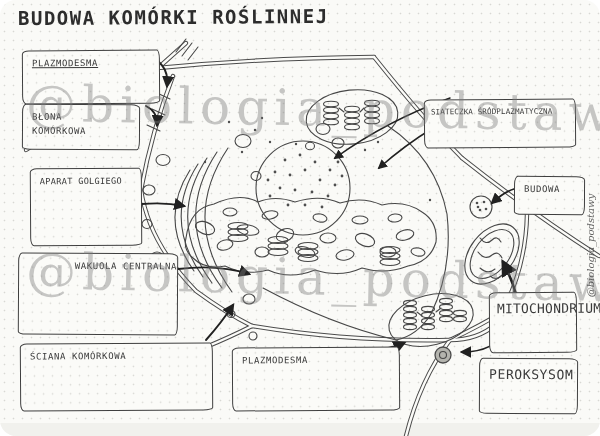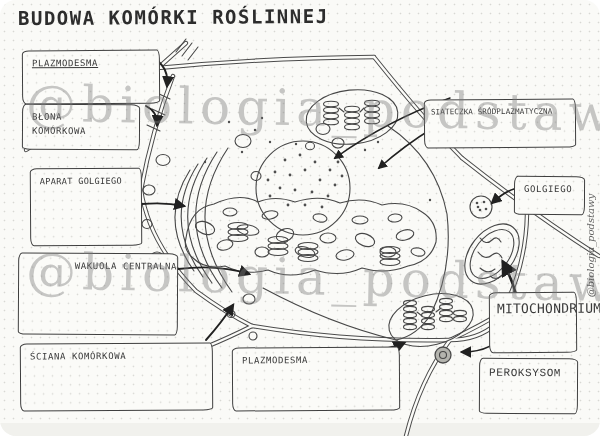--- a/index.html
+++ b/index.html
@@ -288,28 +288,28 @@
   <div class="label-box rA" style="left:20px;top:343px;width:193px;height:68px;">
     <span>ŚCIANA KOMÓRKOWA</span>
   </div>
 
 
   <div class="label-box rA lbl-siateczka" style="left:424px;top:99px;width:152px;height:49px;padding-left:6px;">
     <span>SIATECZKA ŚRÓDPLAZMATYCZNA</span>
   </div>
 
   <div class="label-box rB" style="left:514px;top:176px;width:71px;height:39px;">
-    <span>GOLGIEGO</span>
+    <span>BUDOWA</span>
   </div>
 
   <div class="label-box rA lbl-mito" style="left:489px;top:292px;width:88px;height:61px;padding-left:7px;">
     <span>MITOCHONDRIUM</span>
   </div>
 
-  <div class="label-box rB" style="left:479px;top:358px;width:99px;height:56px;font-size:11px;font-family:Liberation Mono, monospace;">
+  <div class="label-box rB" style="left:479px;top:358px;width:99px;height:56px;font-size:13px;">
     <span>PEROKSYSOM</span>
   </div>
 
   <div class="label-box rA" style="left:232px;top:347px;width:168px;height:64px;">
     <span>PLAZMODESMA</span>
   </div>
 
   <div id="wm-top" class="wm-big">@biologia_podstawy</div>
   <div id="wm-bottom" class="wm-big">@biologia_podstawy</div>
   <div id="wm-side">@biologia_podstawy</div>

